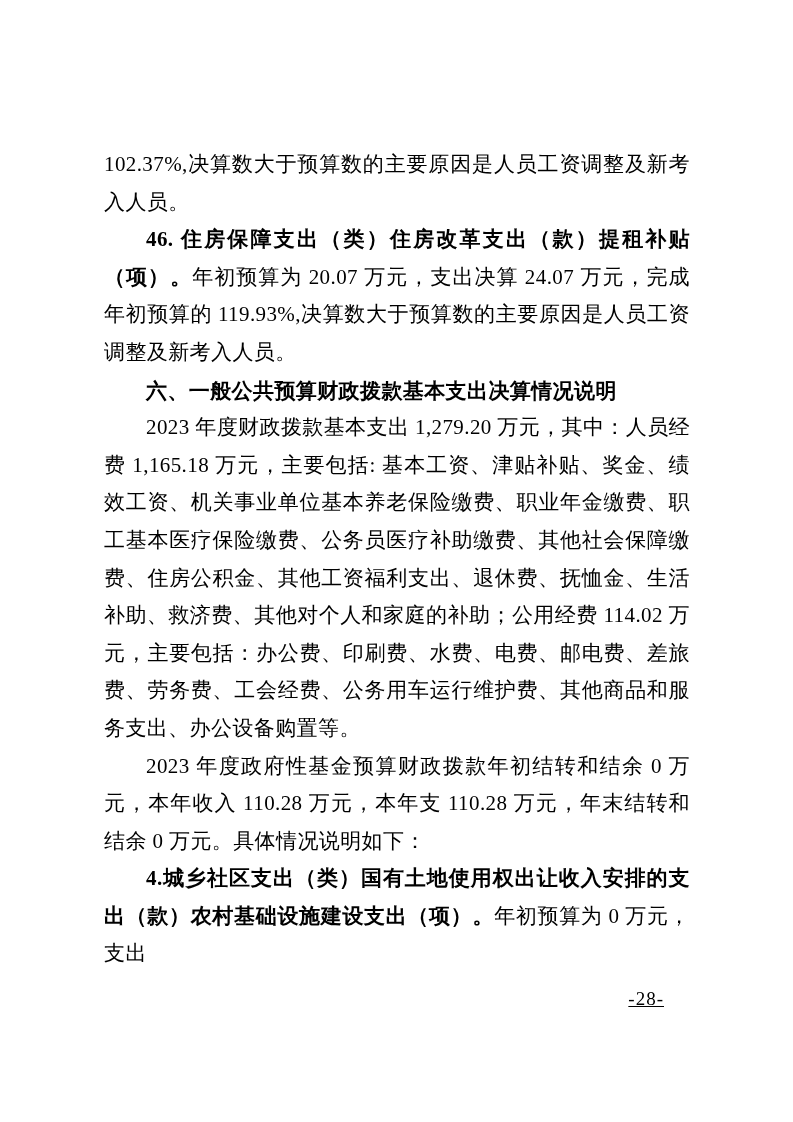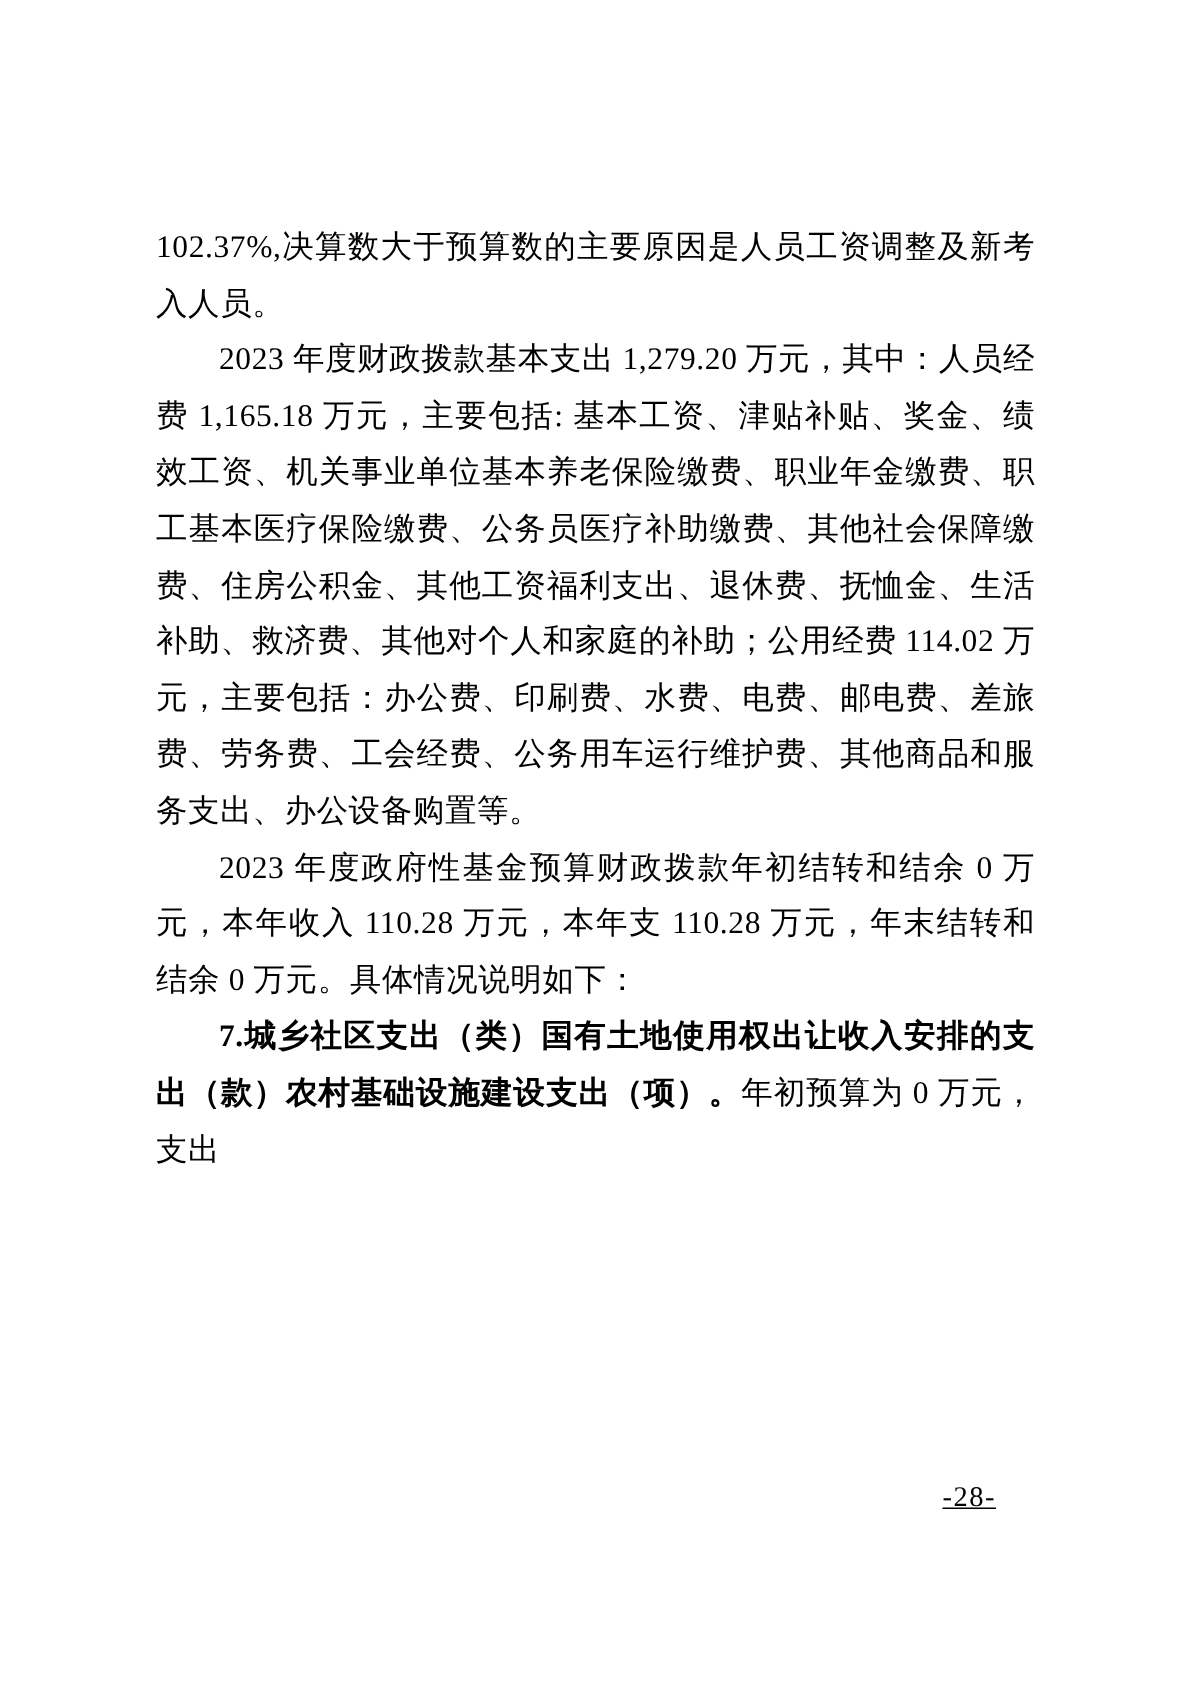--- a/index.html
+++ b/index.html
@@ -56,31 +56,37 @@
 </head>
 <body>
 
 <div class="page">
   <div class="content">
 
     <p class="para no-indent">
       <span>102.37%,决算数大于预算数的主要原因是人员工资调整及新考入人员。</span>
     </p>
 
+    <p class="para">
+      <span class="lead-bold">46. 住房保障支出（类）住房改革支出（款）提租补贴（项）。</span><span>年初预算为 20.07 万元，支出决算 24.07 万元，完成年初预算的 119.93%,决算数大于预算数的主要原因是人员工资调整及新考入人员。</span>
+    </p>
 
+    <p class="para heading">
+      <span>六、一般公共预算财政拨款基本支出决算情况说明</span>
+    </p>
 
     <p class="para">
       <span>2023 年度财政拨款基本支出 1,279.20 万元，其中：人员经费 1,165.18 万元，主要包括: 基本工资、津贴补贴、奖金、绩效工资、机关事业单位基本养老保险缴费、职业年金缴费、职工基本医疗保险缴费、公务员医疗补助缴费、其他社会保障缴费、住房公积金、其他工资福利支出、退休费、抚恤金、生活补助、救济费、其他对个人和家庭的补助；公用经费 114.02 万元，主要包括：办公费、印刷费、水费、电费、邮电费、差旅费、劳务费、工会经费、公务用车运行维护费、其他商品和服务支出、办公设备购置等。</span>
     </p>
 
 
     <p class="para">
       <span>2023 年度政府性基金预算财政拨款年初结转和结余 0 万元，本年收入 110.28 万元，本年支 110.28 万元，年末结转和结余 0 万元。具体情况说明如下：</span>
     </p>
 
     <p class="para">
-      <span class="lead-bold">7.城乡社区支出（类）国有土地使用权出让收入安排的支出（款）农村基础设施建设支出（项）。</span><span>年初预算为 0 万元，支出</span>
+      <span class="lead-bold">4.城乡社区支出（类）国有土地使用权出让收入安排的支出（款）农村基础设施建设支出（项）。</span><span>年初预算为 0 万元，支出</span>
     </p>
 
   </div>
 
   <div class="page-number">-28-</div>
 </div>
 
 </body></html>

